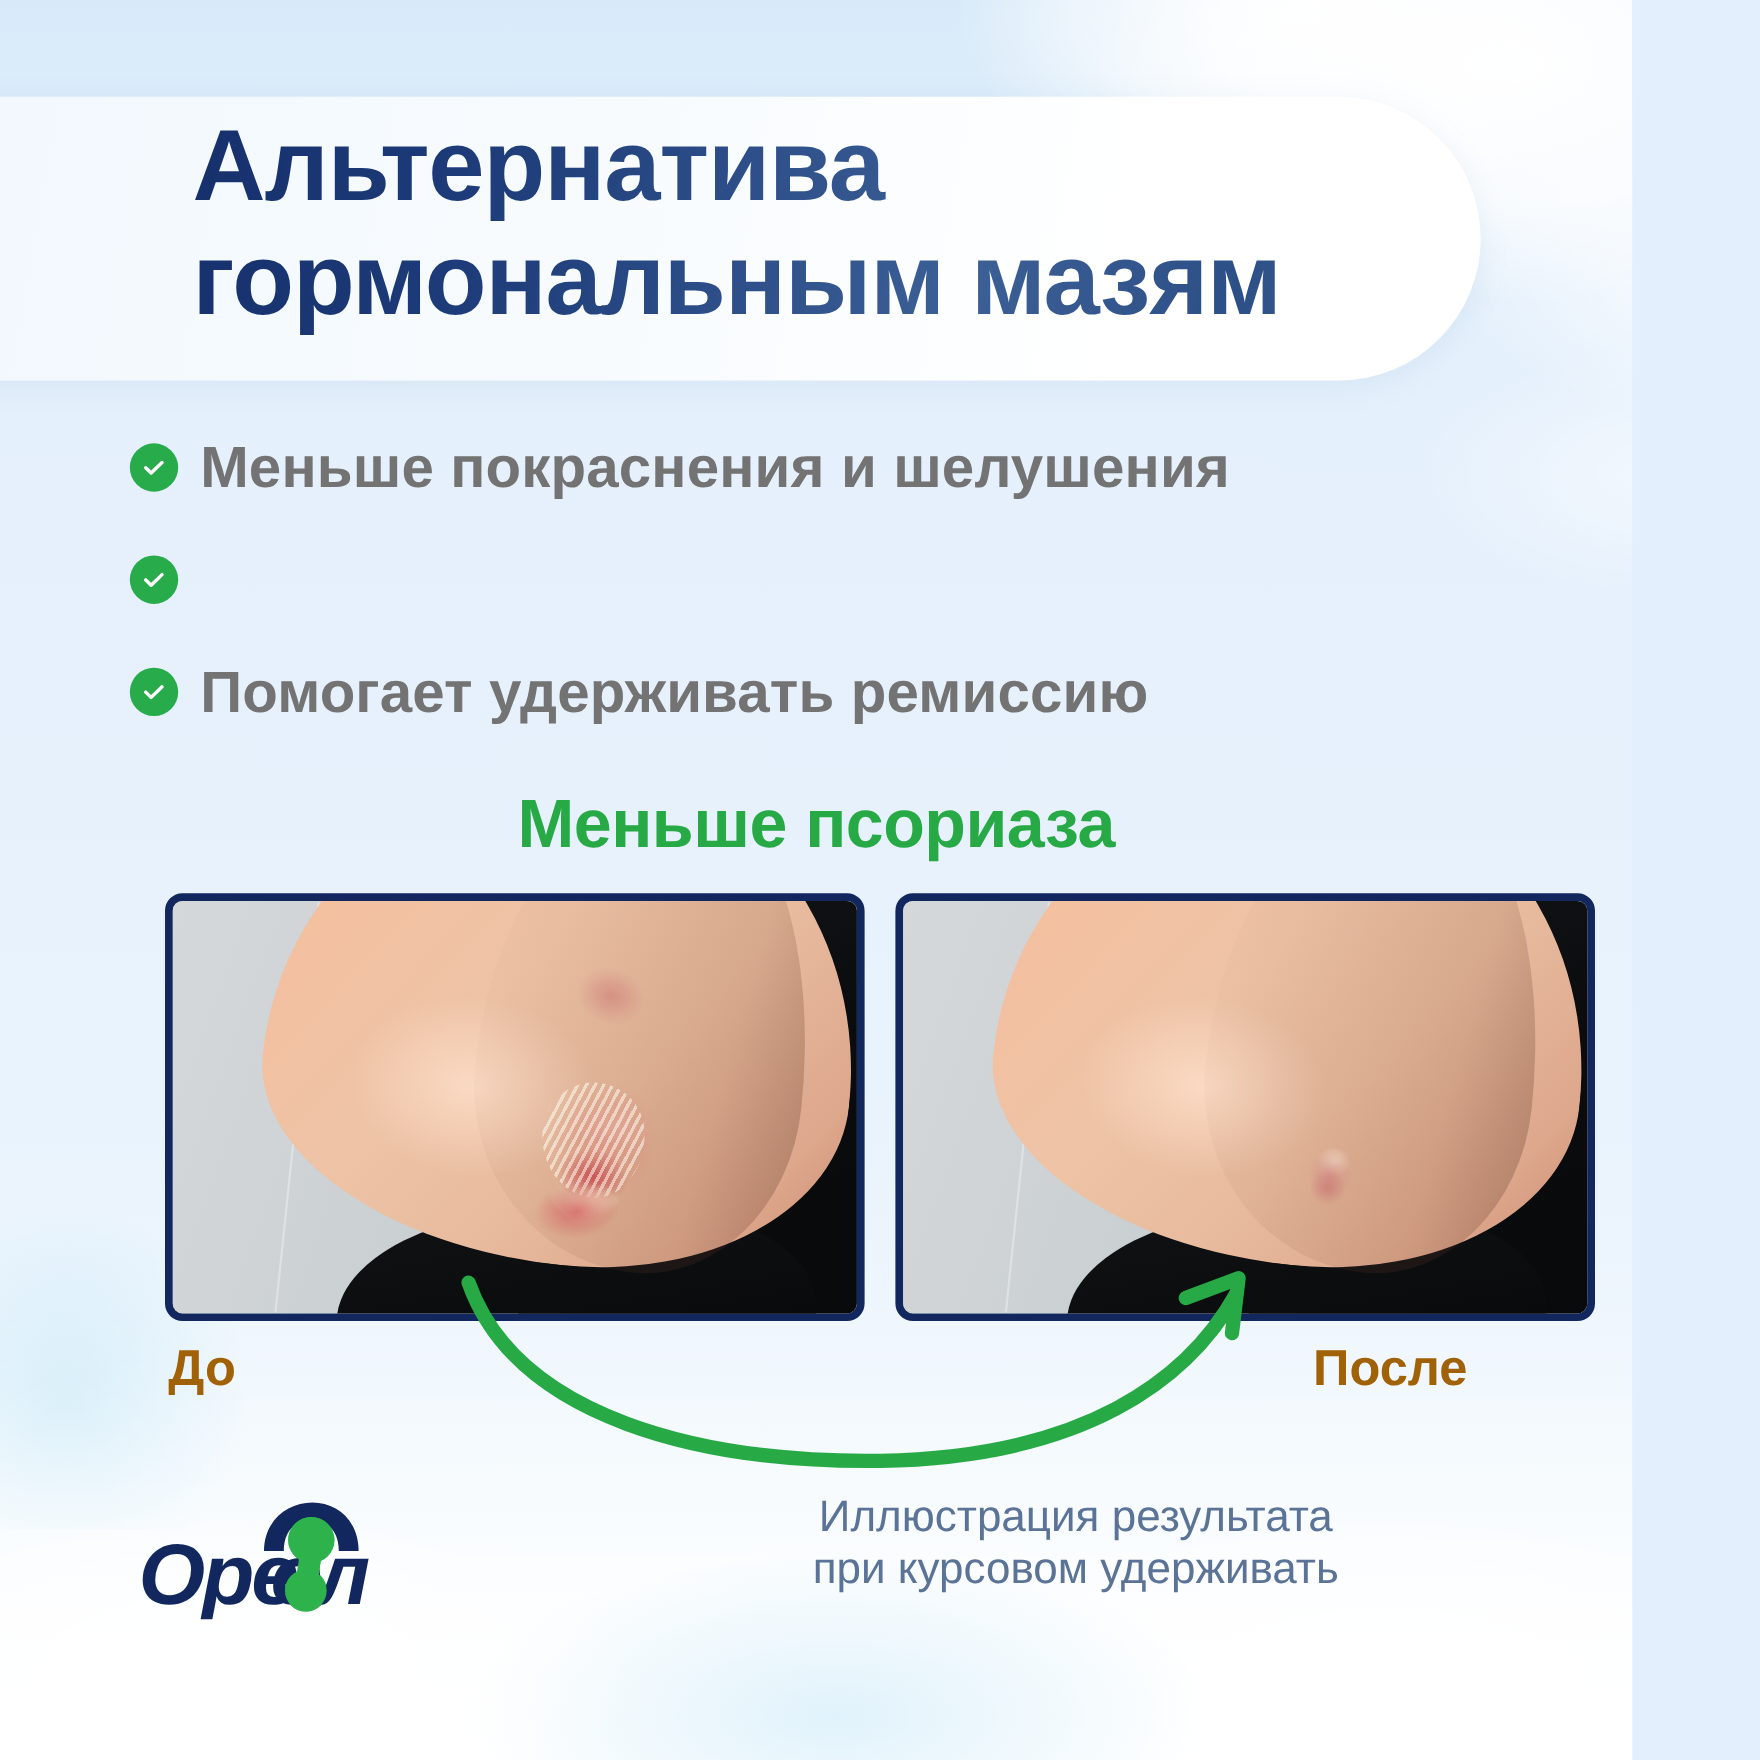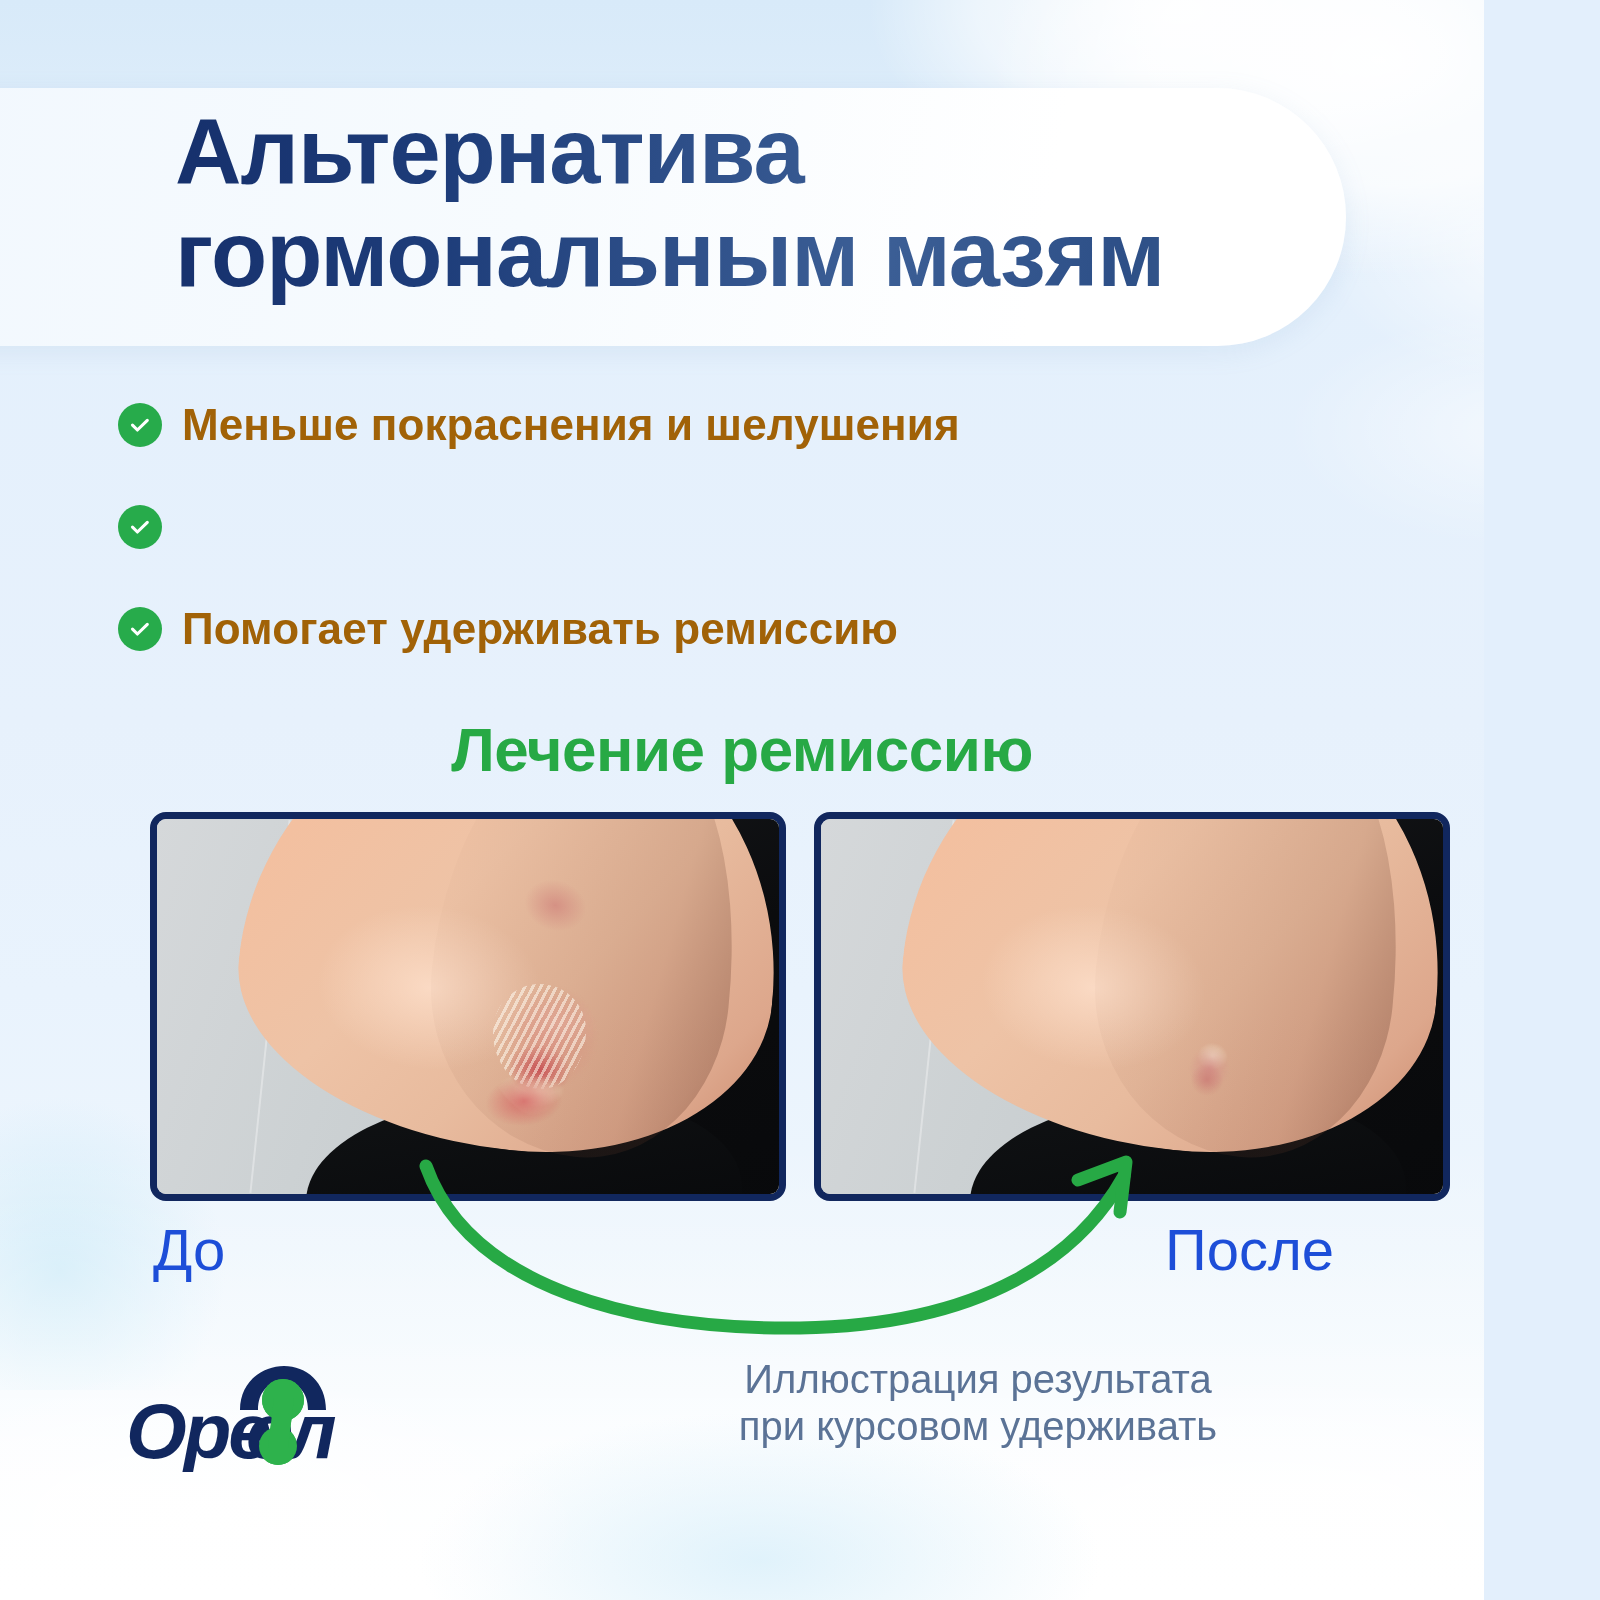--- a/index.html
+++ b/index.html
@@ -77,23 +77,23 @@
   .bullet:last-child{margin-bottom:0;align-items:center;}
   .check{
     flex:0 0 auto;
     width:44px;height:44px;
     border-radius:50%;
     background:#27ab4b;
     display:flex;align-items:center;justify-content:center;
   }
   .check svg{display:block;}
   .bullet-label{
-    font-size:44px;
+    font-size:53px;
     font-weight:700;
-    color:#a16207;
+    color:#737373;
     letter-spacing:.1px;
     white-space:nowrap;
   }
 
   
   .section-heading{
     position:absolute;left:0;right:0;top:714px;
     text-align:center;
     font-size:62px;
     font-weight:700;
@@ -213,21 +213,21 @@
   
   .arrow-svg{
     position:absolute;left:0;top:0;
     width:1600px;height:1600px;
     pointer-events:none;
   }
 
   
   .cap{
     position:absolute;
-    font-size:58px;font-weight:400;color:#1d4ed8;
+    font-size:46px;font-weight:700;color:#a16207;
     letter-spacing:0;
   }
   .cap-before{left:153px;top:1216px;}
   .cap-after{right:150px;top:1216px;}
 
   
   .logo{
     position:absolute;left:128px;top:1352px;
     width:210px;height:120px;text-align:center;
   }
@@ -281,21 +281,21 @@
       <span class="check">
         <svg width="26" height="26" viewBox="0 0 26 26" aria-hidden="true">
           <path d="M5.5 13.2 L10.4 18 L20.3 8.4" fill="none" stroke="#ffffff" stroke-width="3.1" stroke-linecap="round" stroke-linejoin="round"></path>
         </svg>
       </span>
       <span class="bullet-label">Помогает удерживать ремиссию</span>
     </div>
 
   </div>
 
-  <div class="section-heading">Лечение ремиссию</div>
+  <div class="section-heading">Меньше псориаза</div>
 
   <div class="photo-frame left">
     <div class="photo-inner">
       <div class="wall"></div>
       <div class="shirt"></div>
       <div class="shirt2"></div>
       <div class="arm">
         <div class="arm-shade"></div>
       </div>
       <div class="plaque-b"></div>

